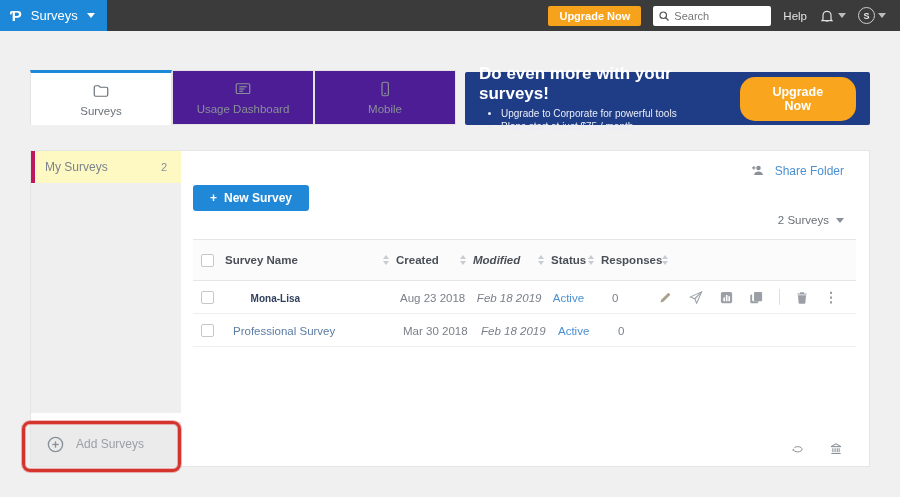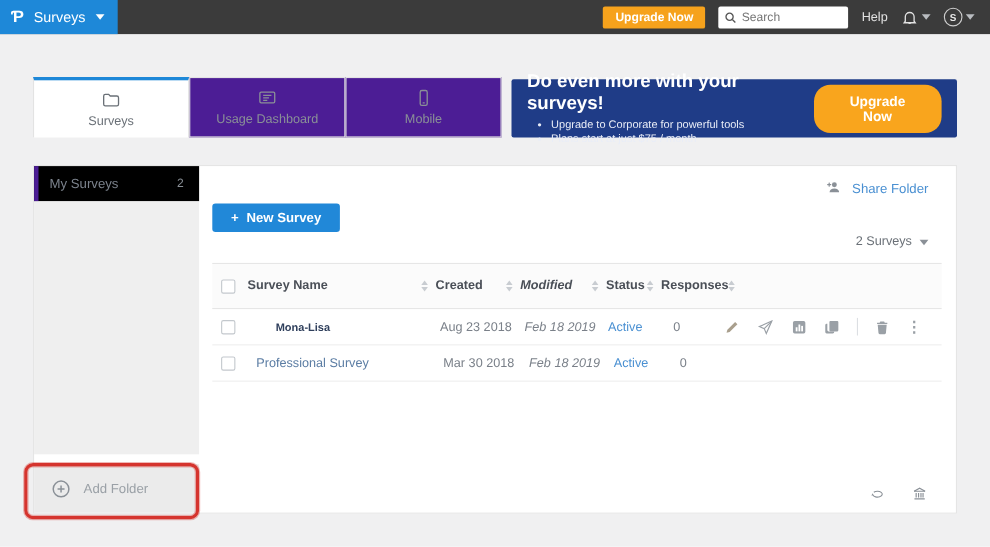--- a/index.html
+++ b/index.html
@@ -77,21 +77,21 @@
     cursor:pointer; font-family:"Liberation Sans", sans-serif;
   }
 
   
   .panel {
     position:absolute; left:30px; top:150px; width:840px; height:317px;
     background:#fff; border:1px solid #e5e5e5;
   }
   .sidebar { position:absolute; left:0; top:0; width:150px; height:100%; }
   .folder-item {
-    height:32px; background:#000000; border-left:4px solid #4c1d95;
+    height:32px; background:#fef9c3; border-left:4px solid #be185d;
     display:flex; align-items:center; justify-content:space-between;
     padding:0 14px 0 10px; cursor:pointer;
   }
   .folder-label { font-size:12px; color:#7c838d; }
   .folder-count { font-size:11px; color:#8a9097; }
   .sidebar-body { position:absolute; left:0; top:32px; width:150px; height:230px; background:#efefef; }
   .add-folder {
     position:absolute; left:0; bottom:0; width:150px; height:44px; background:#ebebeb;
     display:flex; align-items:center; gap:11px; padding:0 15px; cursor:pointer;
   }
@@ -245,21 +245,21 @@
     </div>
     <div class="sidebar-body"></div>
     <div class="add-folder">
       <span>
         <svg width="19" height="19" viewBox="0 0 24 24" fill="none" stroke="#8a9097" stroke-width="1.7">
             <circle cx="12" cy="12" r="9"></circle>
             <line x1="12" y1="8" x2="12" y2="16"></line>
             <line x1="8" y1="12" x2="16" y2="12"></line>
           </svg>
       </span>
-      <span class="add-folder-label">Add Folder</span>
+      <span class="add-folder-label">Add Surveys</span>
     </div>
   </div>
 
   <div class="share-folder">
     <span>
       <svg width="17" height="15" viewBox="0 0 24 24" fill="#8a9097">
           <circle cx="12" cy="8" r="3.6"></circle>
           <path d="M5 19c0-3.3 3.1-5.5 7-5.5s7 2.2 7 5.5z"></path>
           <rect x="1.5" y="6.8" width="6" height="1.8" rx=".5"></rect>
           <rect x="3.6" y="4.7" width="1.8" height="6" rx=".5"></rect>

